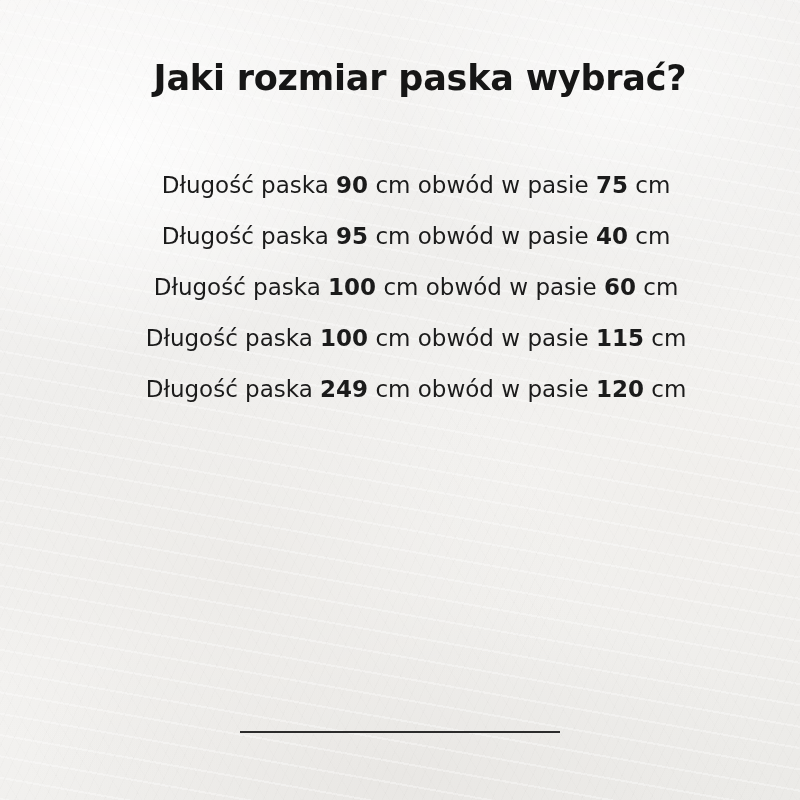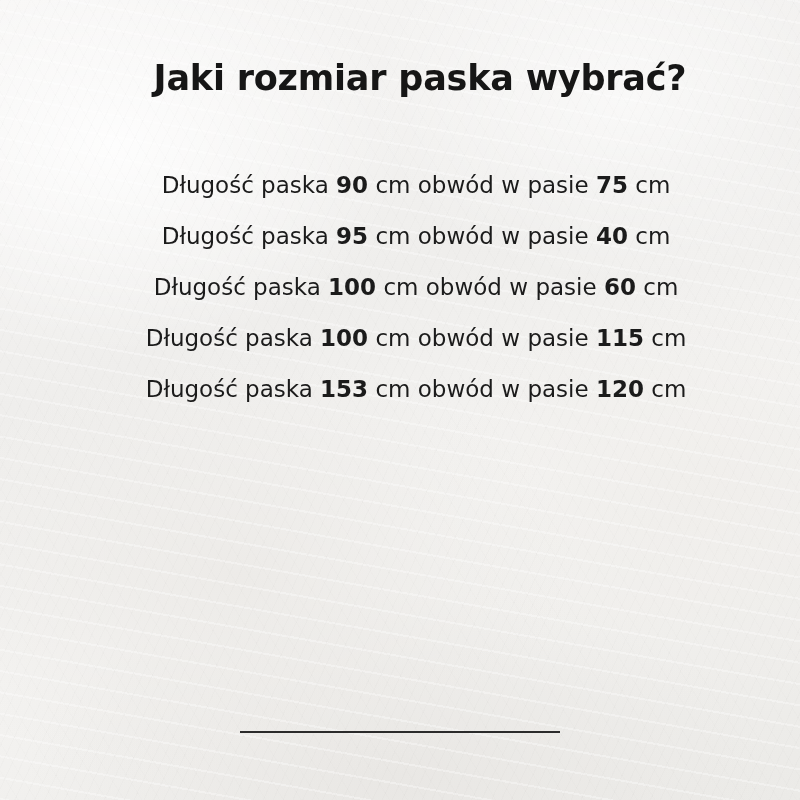--- a/index.html
+++ b/index.html
@@ -93,19 +93,19 @@
 
   <div id="content">
 
     <div class="title">Jaki rozmiar paska wybrać?</div>
 
     <div class="lines" id="lines-container">
         <div class="line"><span>Długość paska </span><span class="num">90</span><span> cm obwód w pasie </span><span class="num">75</span><span> cm</span></div>
         <div class="line"><span>Długość paska </span><span class="num">95</span><span> cm obwód w pasie </span><span class="num">40</span><span> cm</span></div>
         <div class="line"><span>Długość paska </span><span class="num">100</span><span> cm obwód w pasie </span><span class="num">60</span><span> cm</span></div>
         <div class="line"><span>Długość paska </span><span class="num">100</span><span> cm obwód w pasie </span><span class="num">115</span><span> cm</span></div>
-        <div class="line"><span>Długość paska </span><span class="num">153</span><span> cm obwód w pasie </span><span class="num">120</span><span> cm</span></div>
+        <div class="line"><span>Długość paska </span><span class="num">249</span><span> cm obwód w pasie </span><span class="num">120</span><span> cm</span></div>
       </div>
 
     <div class="rule"></div>
 
   </div>
 </div>
 
 </body></html>

